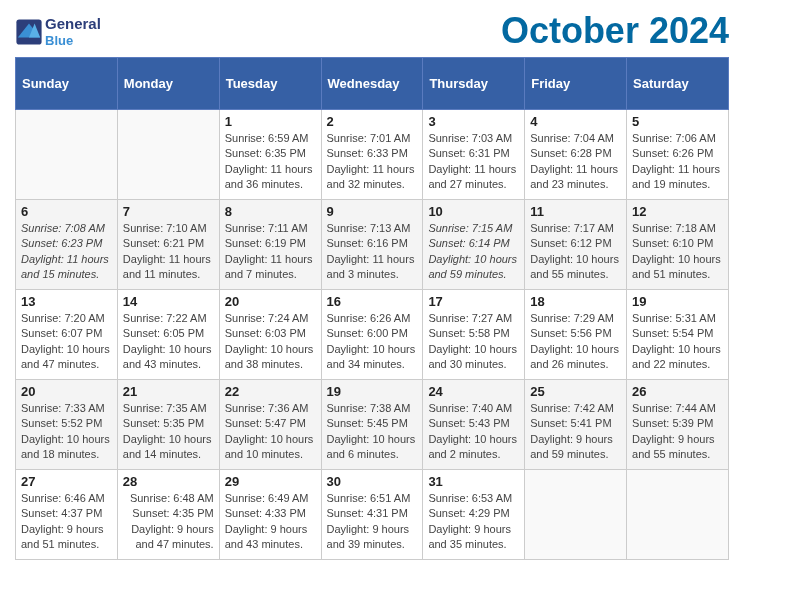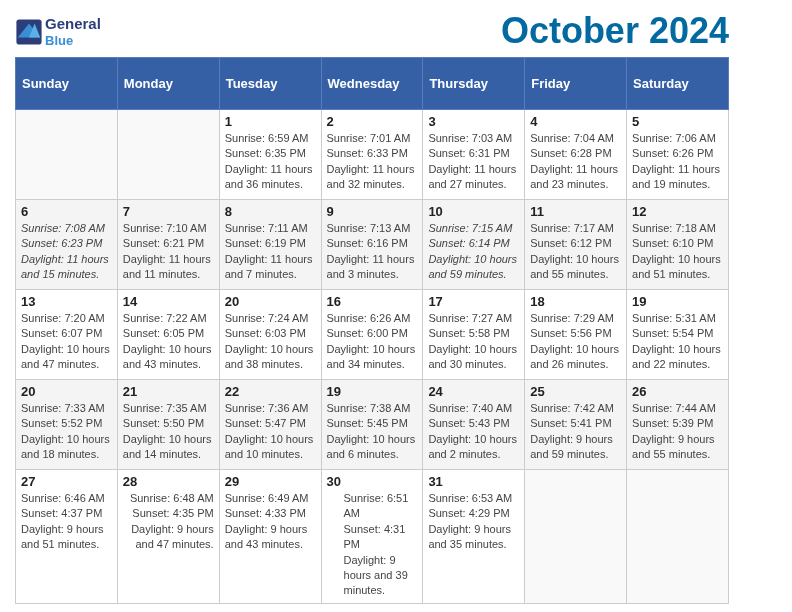--- a/index.html
+++ b/index.html
@@ -245,21 +245,21 @@
         <tr class="row-shade">
           <td>
             <span class="day-number">20</span>
             <div class="day-info" style="white-space: pre-line;">Sunrise: 7:33 AM
 Sunset: 5:52 PM
 Daylight: 10 hours and 18 minutes.</div>
           </td>
           <td>
             <span class="day-number">21</span>
             <div class="day-info" style="white-space: pre-line;">Sunrise: 7:35 AM
-Sunset: 5:50 PM
+Sunset: 5:35 PM
 Daylight: 10 hours and 14 minutes.</div>
           </td>
           <td>
             <span class="day-number">22</span>
             <div class="day-info" style="white-space: pre-line;">Sunrise: 7:36 AM
 Sunset: 5:47 PM
 Daylight: 10 hours and 10 minutes.</div>
           </td>
           <td>
             <span class="day-number">19</span>
@@ -300,21 +300,21 @@
 Daylight: 9 hours and 47 minutes.</div>
           </td>
           <td>
             <span class="day-number">29</span>
             <div class="day-info" style="white-space: pre-line;">Sunrise: 6:49 AM
 Sunset: 4:33 PM
 Daylight: 9 hours and 43 minutes.</div>
           </td>
           <td>
             <span class="day-number">30</span>
-            <div class="day-info" style="white-space: pre-line; margin-left: 17px;">Sunrise: 6:51 AM
+            <div class="day-info" style="white-space: pre-line;">Sunrise: 6:51 AM
 Sunset: 4:31 PM
 Daylight: 9 hours and 39 minutes.</div>
           </td>
           <td>
             <span class="day-number">31</span>
             <div class="day-info" style="white-space: pre-line;">Sunrise: 6:53 AM
 Sunset: 4:29 PM
 Daylight: 9 hours and 35 minutes.</div>
           </td>
           <td class="empty"></td>

